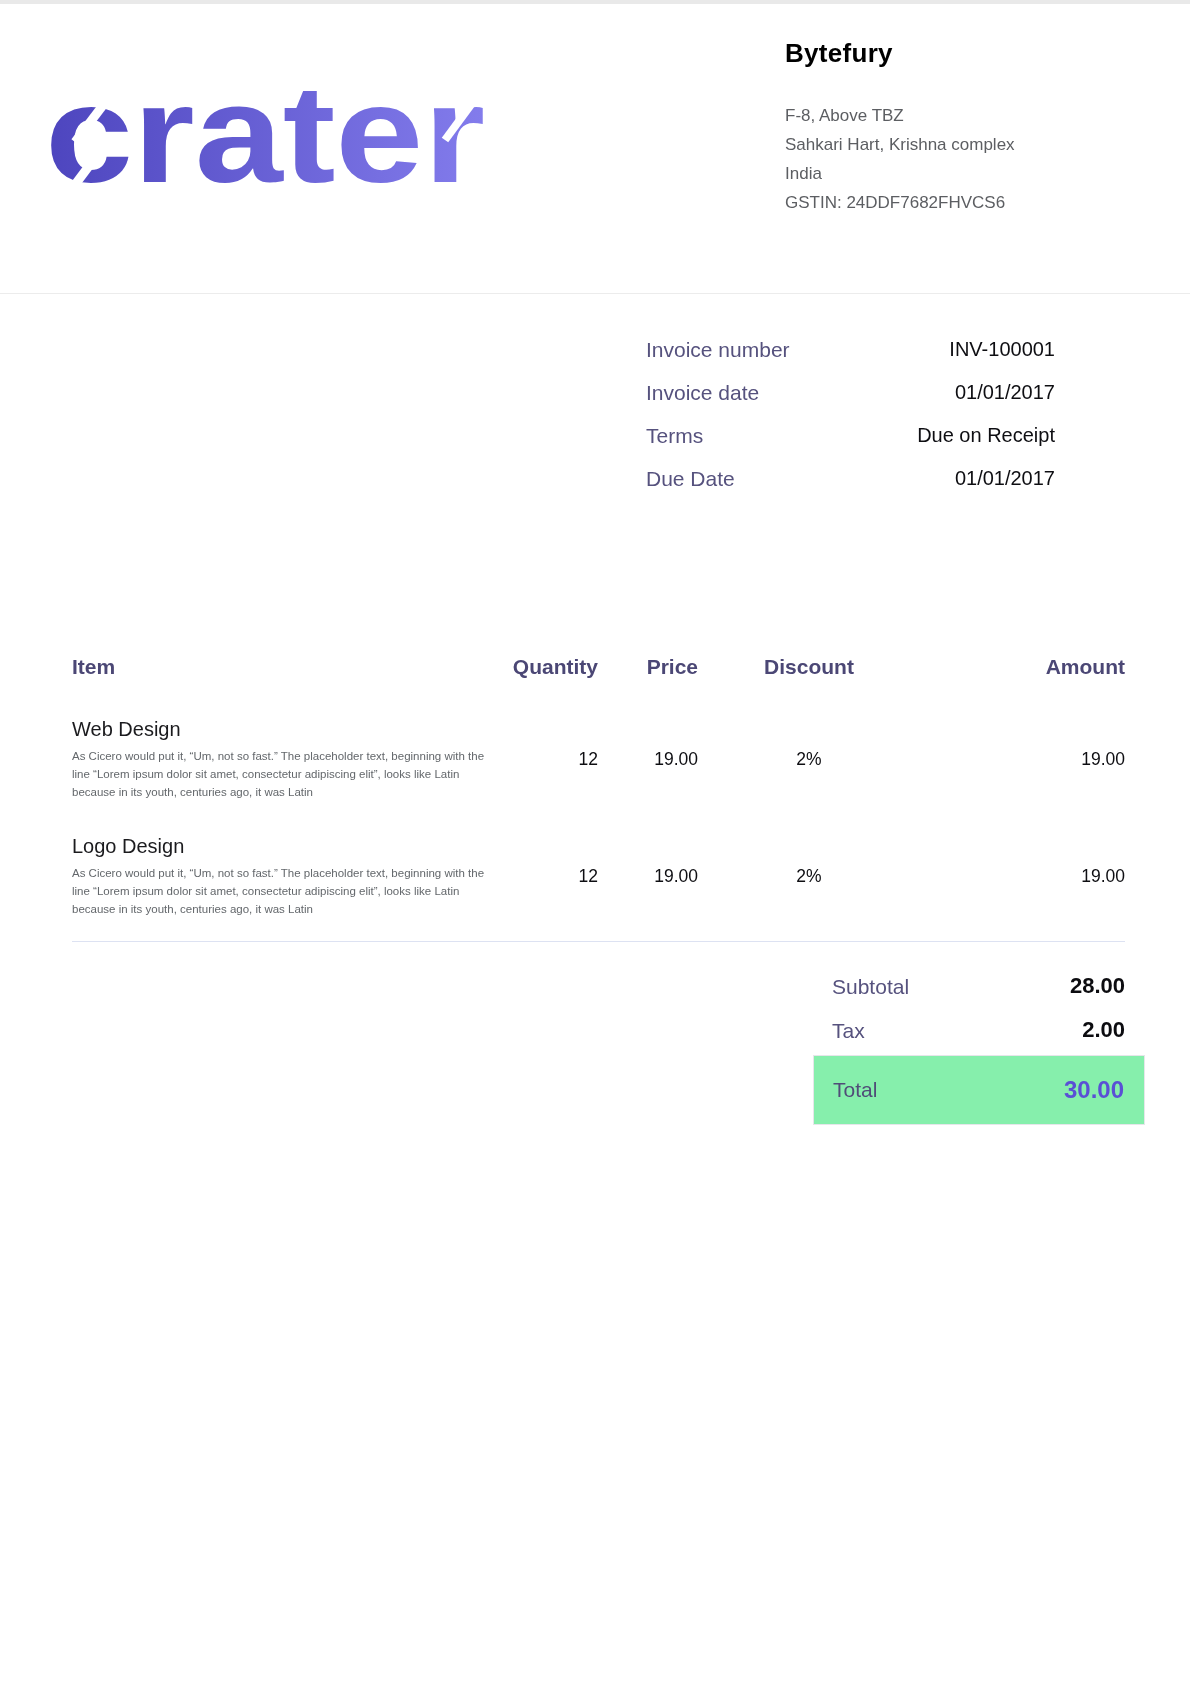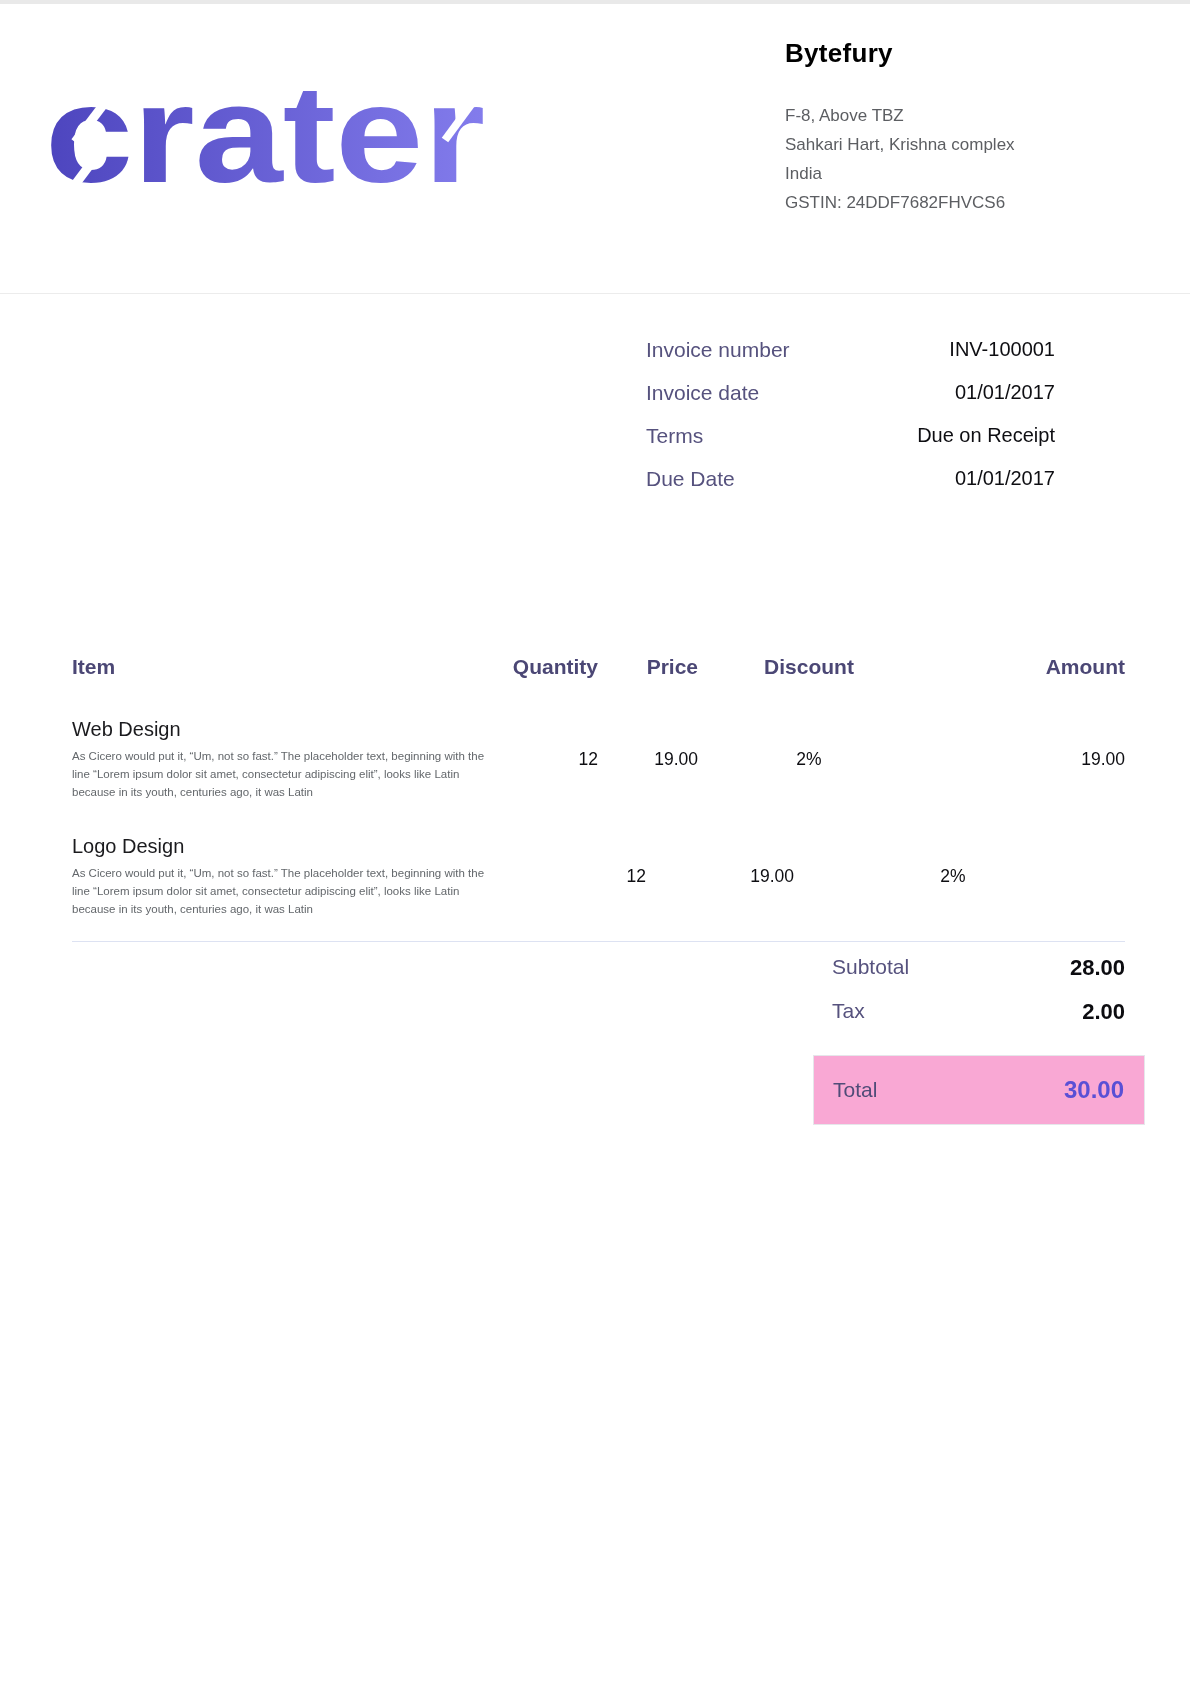--- a/index.html
+++ b/index.html
@@ -29,32 +29,32 @@
   .meta-label { font-size: 21px; color: #56527e; }
   .meta-value { font-size: 20px; color: #0e0e12; }
 
   
   .items { position: absolute; left: 72px; top: 655px; width: 1053px; }
   .grid-cols { display: grid; grid-template-columns: 438px 88px 100px 160px 267px; }
   .items-header { font-weight: bold; font-size: 21px; color: #4b4775; }
   .al-r { text-align: right; }
   .al-disc { text-align: center; padding-left: 62px; box-sizing: border-box; }
   .item-row { margin-top: 39px; }
-  .item-row.second { margin-top: 34px; gap: 48px; }
+  .item-row.second { margin-top: 34px; }
   .item-name { font-size: 20px; color: #1b1b1e; }
   .item-desc { margin-top: 6px; font-size: 11.5px; line-height: 18px; color: #63676b; width: 432px; }
   .cell-num { font-size: 17.5px; color: #0e0e12; padding-top: 31px; box-sizing: border-box; }
   .table-divider { margin-top: 23px; border-top: 1px solid #dde2f2; width: 1053px; }
 
   
   .totals { position: absolute; left: 813px; top: 955px; width: 332px; }
-  .totals-row { display: flex; justify-content: space-between; align-items: flex-start; height: 44px; padding: 0 20px 0 19px; }
+  .totals-row { display: flex; justify-content: space-between; align-items: flex-end; height: 44px; padding: 0 20px 0 19px; }
   .totals-label { font-size: 21px; color: #56527e; }
   .totals-value { font-size: 22px; font-weight: bold; color: #0c0c10; }
-  .total-box { margin-top: 12px; border: 1px solid #e6e6ea; background: #f9a8d4; height: 68px;
+  .total-box { margin-top: 12px; border: 1px solid #e6e6ea; background: #86efac; height: 68px;
                display: flex; justify-content: space-between; align-items: center; padding: 0 20px 0 19px; box-sizing: content-box; }
   .total-label { font-size: 21px; color: #504c78; }
   .total-value { font-size: 24px; font-weight: bold; color: #5a50d5; }
 </style>
 </head>
 <body>
 
 <div class="page">
   <div class="top-strip"></div>
 

